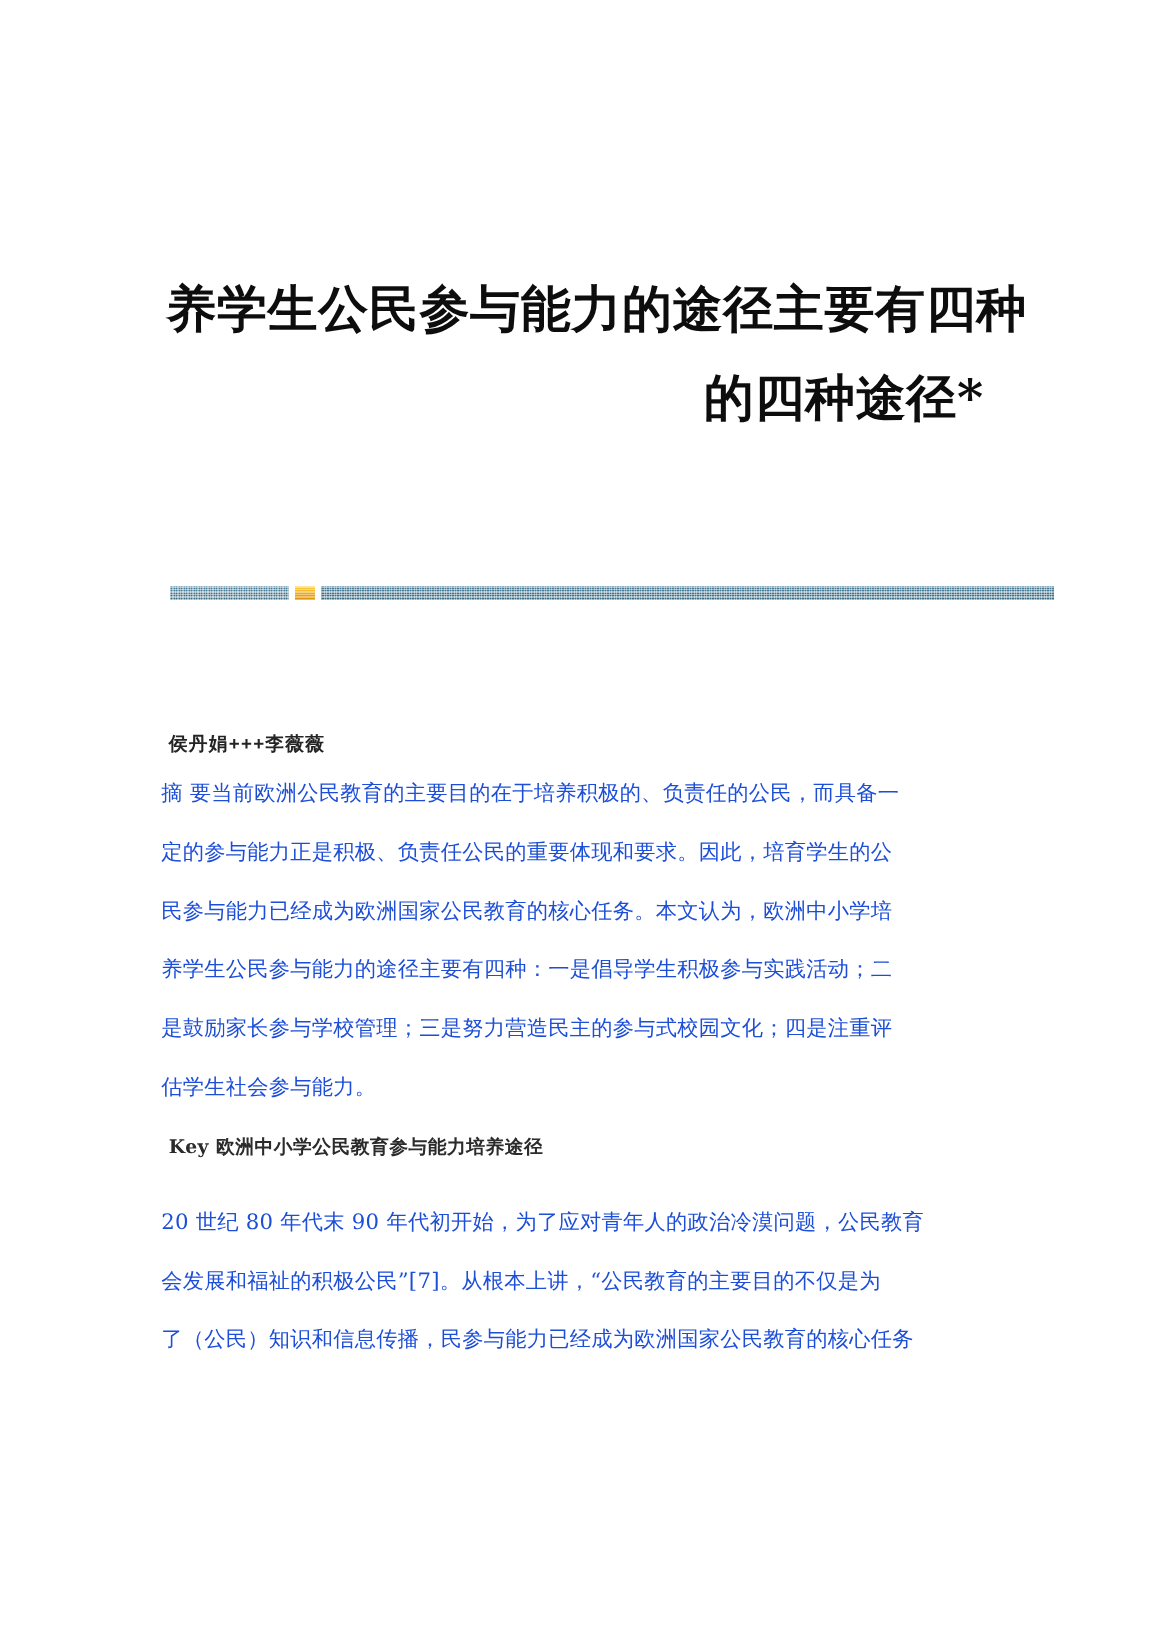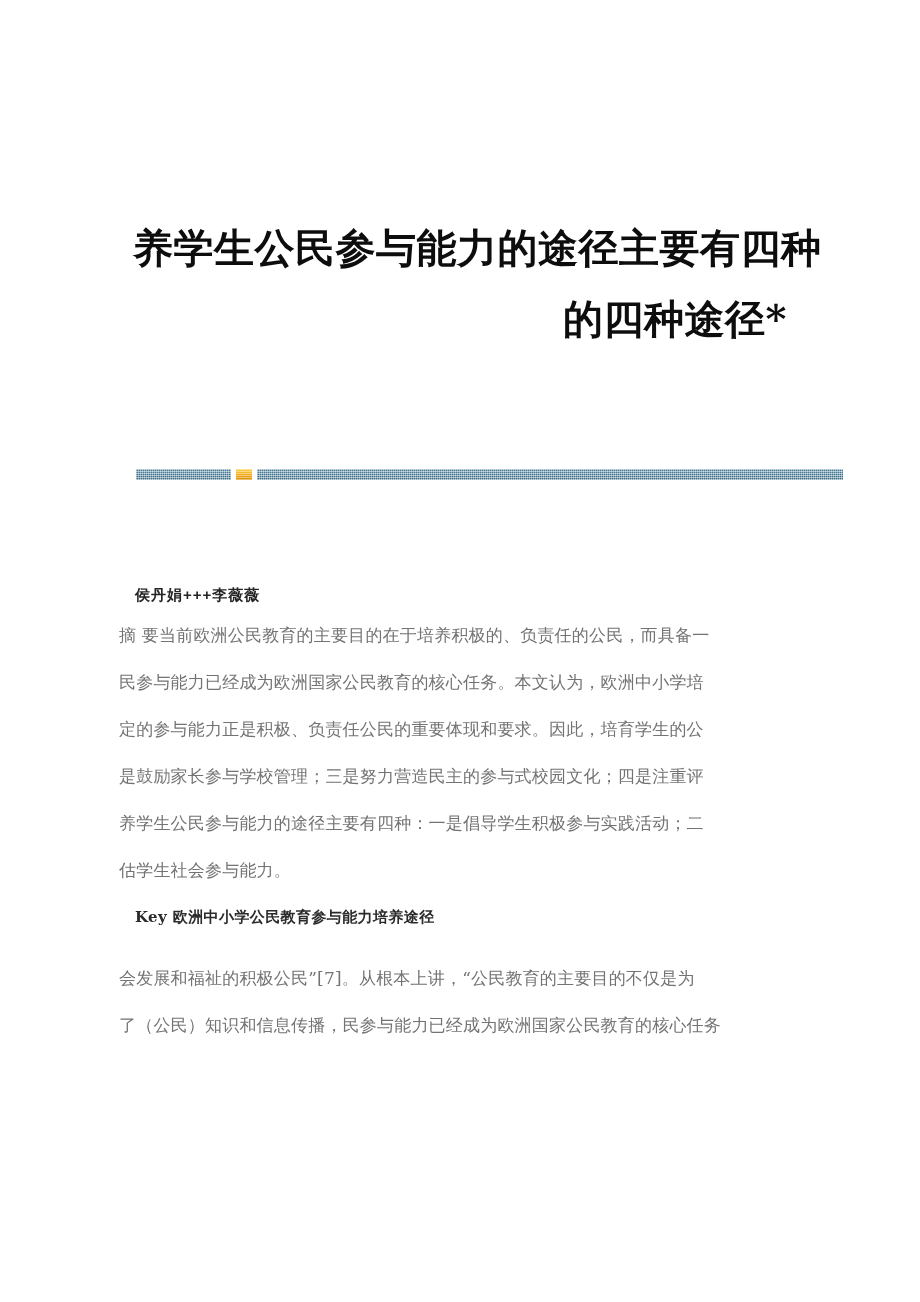--- a/index.html
+++ b/index.html
@@ -96,26 +96,26 @@
     font-size: 15px;
     font-weight: 700;
     letter-spacing: 1px;
     color: #242424;
     white-space: nowrap;
     margin-top: 20px;
   }
 
   .para {
     position: absolute;
-    left: 119px;
+    left: 129px;
     width: 655px;
     font-family: "DejaVu Serif", "Liberation Serif", serif;
     font-size: 17px;
     line-height: 47px;
-    color: #737373;
+    color: #1d4ed8;
     text-align: justify;
     text-justify: inter-character;
     letter-spacing: 0.2px;
   }
   .para .ln {
     display: block;
     white-space: nowrap;
   }
 
   .para-abstract { top: 612px; }
@@ -149,27 +149,28 @@
     <div class="gap"></div>
     <div class="jewel"></div>
     <div class="gap"></div>
     <div class="seg seg-right"></div>
   </div>
 
   <div class="authors">侯丹娟+++李薇薇</div>
 
   <div class="para para-abstract">
     <span class="ln">摘 要当前欧洲公民教育的主要目的在于培养积极的、负责任的公民，而具备一</span>
+    <span class="ln">定的参与能力正是积极、负责任公民的重要体现和要求。因此，培育学生的公</span>
     <span class="ln">民参与能力已经成为欧洲国家公民教育的核心任务。本文认为，欧洲中小学培</span>
-    <span class="ln">定的参与能力正是积极、负责任公民的重要体现和要求。因此，培育学生的公</span>
+    <span class="ln">养学生公民参与能力的途径主要有四种：一是倡导学生积极参与实践活动；二</span>
     <span class="ln">是鼓励家长参与学校管理；三是努力营造民主的参与式校园文化；四是注重评</span>
-    <span class="ln">养学生公民参与能力的途径主要有四种：一是倡导学生积极参与实践活动；二</span>
     <span class="ln">估学生社会参与能力。</span>
   </div>
 
   <div class="keywords">Key 欧洲中小学公民教育参与能力培养途径</div>
 
   <div class="para para-body">
+    <span class="ln">20 世纪 80 年代末 90 年代初开始，为了应对青年人的政治冷漠问题，公民教育</span>
     <span class="ln">会发展和福祉的积极公民”[7]。从根本上讲，“公民教育的主要目的不仅是为</span>
     <span class="ln">了（公民）知识和信息传播，民参与能力已经成为欧洲国家公民教育的核心任务</span>
   </div>
 
 </div>
 
 </body></html>

